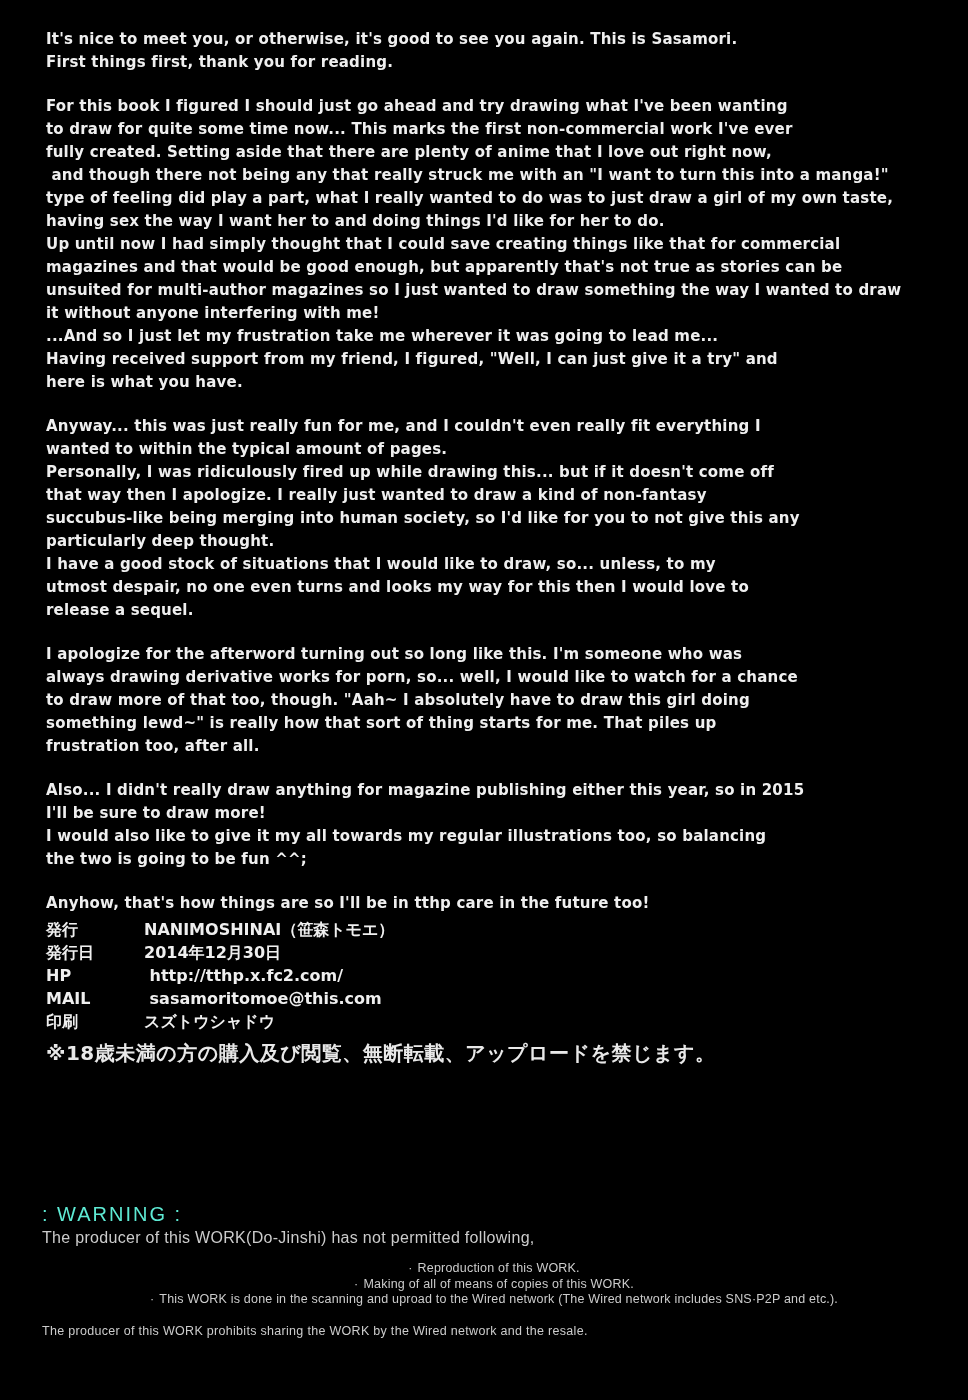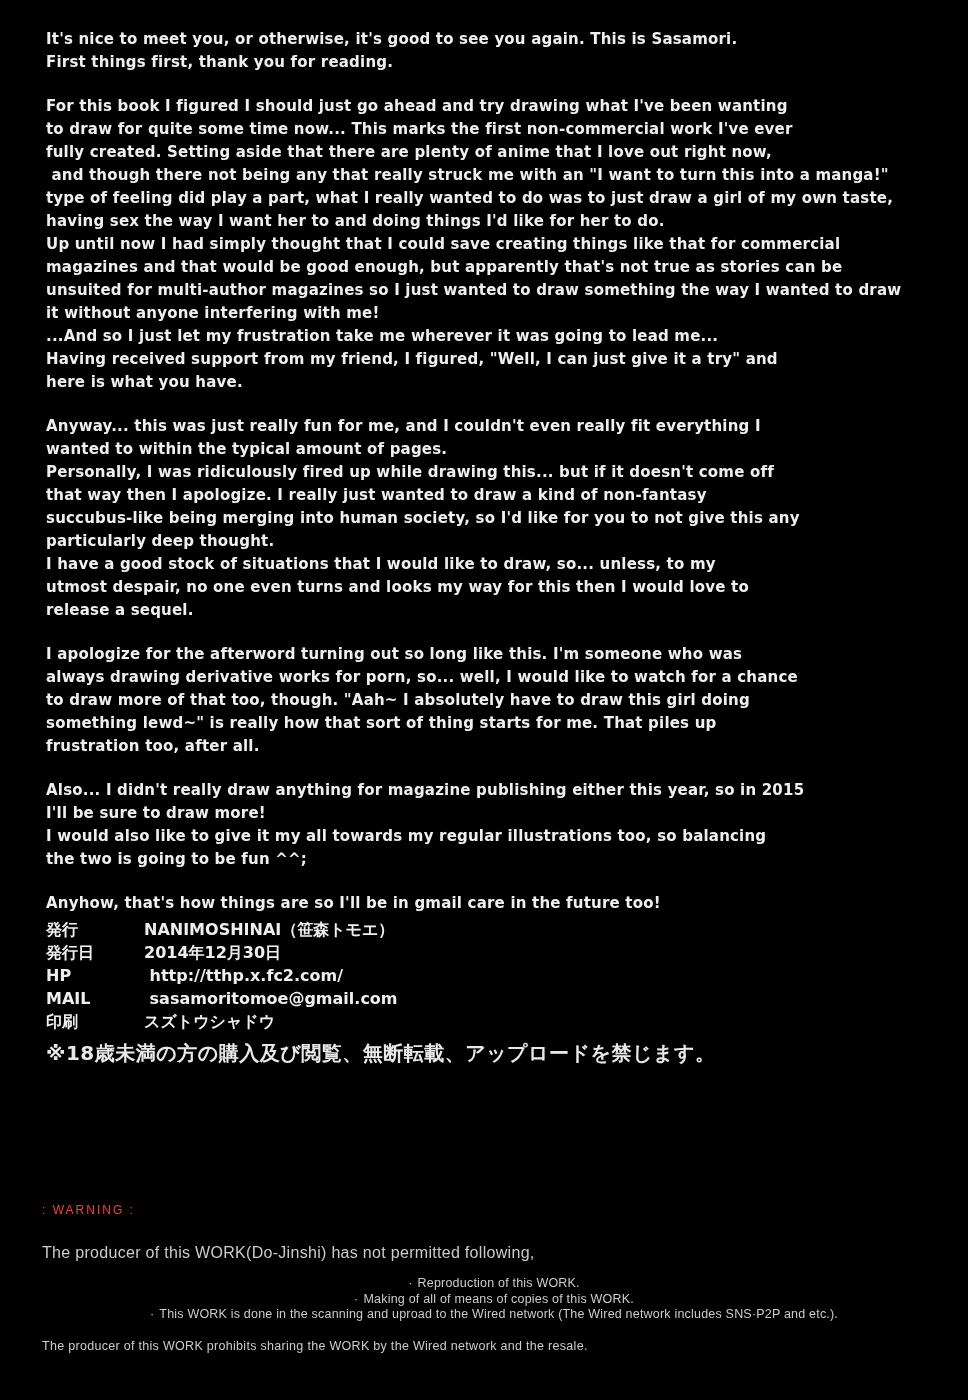--- a/index.html
+++ b/index.html
@@ -61,24 +61,24 @@
   }
   .warning {
     position: absolute;
     top: 1203px;
     left: 42px;
     right: 30px;
     color: #cccccc;
     font-family: "Liberation Sans", sans-serif;
   }
   .warning-title {
-    font-size: 12px;
+    font-size: 20px;
     letter-spacing: 2px;
-    color: #ef4444;
-    margin: 0 0 27px 0;
+    color: #5eead4;
+    margin: 0 0 3px 0;
   }
   .warning-intro {
     font-size: 16px;
     margin: 0 0 14px 0;
     letter-spacing: 0.3px;
   }
   .warning-items {
     margin: 0 0 16px 0;
     text-align: center;
   }
@@ -101,39 +101,39 @@
 <body>
 
 <div class="page">
 
   <div class="afterword" id="afterword">
       <p class="para">It's nice to meet you, or otherwise, it's good to see you again. This is Sasamori.<br>First things first, thank you for reading.</p>
       <p class="para">For this book I figured I should just go ahead and try drawing what I've been wanting<br>to draw for quite some time now... This marks the first non-commercial work I've ever<br>fully created. Setting aside that there are plenty of anime that I love out right now,<br> and though there not being any that really struck me with an "I want to turn this into a manga!"<br>type of feeling did play a part, what I really wanted to do was to just draw a girl of my own taste,<br>having sex the way I want her to and doing things I'd like for her to do.<br>Up until now I had simply thought that I could save creating things like that for commercial<br>magazines and that would be good enough, but apparently that's not true as stories can be<br>unsuited for multi-author magazines so I just wanted to draw something the way I wanted to draw<br>it without anyone interfering with me!<br>...And so I just let my frustration take me wherever it was going to lead me...<br>Having received support from my friend, I figured, "Well, I can just give it a try" and<br>here is what you have.</p>
       <p class="para">Anyway... this was just really fun for me, and I couldn't even really fit everything I<br>wanted to within the typical amount of pages.<br>Personally, I was ridiculously fired up while drawing this... but if it doesn't come off<br>that way then I apologize. I really just wanted to draw a kind of non-fantasy<br>succubus-like being merging into human society, so I'd like for you to not give this any<br>particularly deep thought.<br>I have a good stock of situations that I would like to draw, so... unless, to my<br>utmost despair, no one even turns and looks my way for this then I would love to<br>release a sequel.</p>
       <p class="para">I apologize for the afterword turning out so long like this. I'm someone who was<br>always drawing derivative works for porn, so... well, I would like to watch for a chance<br>to draw more of that too, though. "Aah~ I absolutely have to draw this girl doing<br>something lewd~" is really how that sort of thing starts for me. That piles up<br>frustration too, after all.</p>
       <p class="para">Also... I didn't really draw anything for magazine publishing either this year, so in 2015<br>I'll be sure to draw more!<br>I would also like to give it my all towards my regular illustrations too, so balancing<br>the two is going to be fun ^^;</p>
-      <p class="para">Anyhow, that's how things are so I'll be in gmail care in the future too!</p>
+      <p class="para">Anyhow, that's how things are so I'll be in tthp care in the future too!</p>
     </div>
 
   <div class="colophon" id="colophon">
       <div class="colophon-row">
         <span class="colophon-label">発行</span>
         <span class="colophon-value">NANIMOSHINAI（笹森トモエ）</span>
       </div>
       <div class="colophon-row">
         <span class="colophon-label">発行日</span>
         <span class="colophon-value">2014年12月30日</span>
       </div>
       <div class="colophon-row">
         <span class="colophon-label">HP</span>
         <span class="colophon-value"> http://tthp.x.fc2.com/</span>
       </div>
       <div class="colophon-row">
         <span class="colophon-label">MAIL</span>
-        <span class="colophon-value"> sasamoritomoe@gmail.com</span>
+        <span class="colophon-value"> sasamoritomoe@this.com</span>
       </div>
       <div class="colophon-row">
         <span class="colophon-label">印刷</span>
         <span class="colophon-value">スズトウシャドウ</span>
       </div>
     </div>
 
   <div class="age-notice">※18歳未満の方の購入及び閲覧、無断転載、アップロードを禁じます。</div>
 
   <div class="warning">

